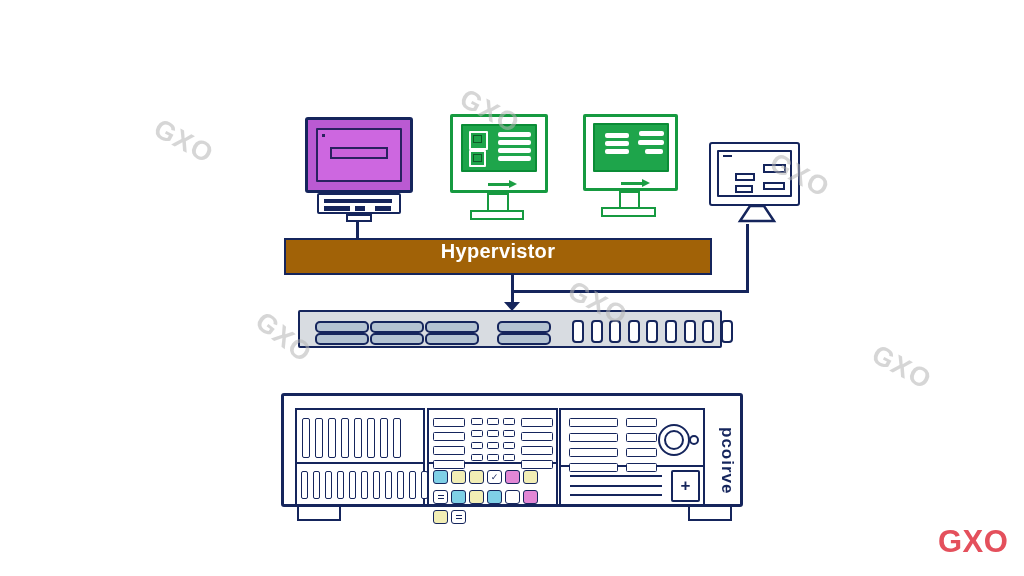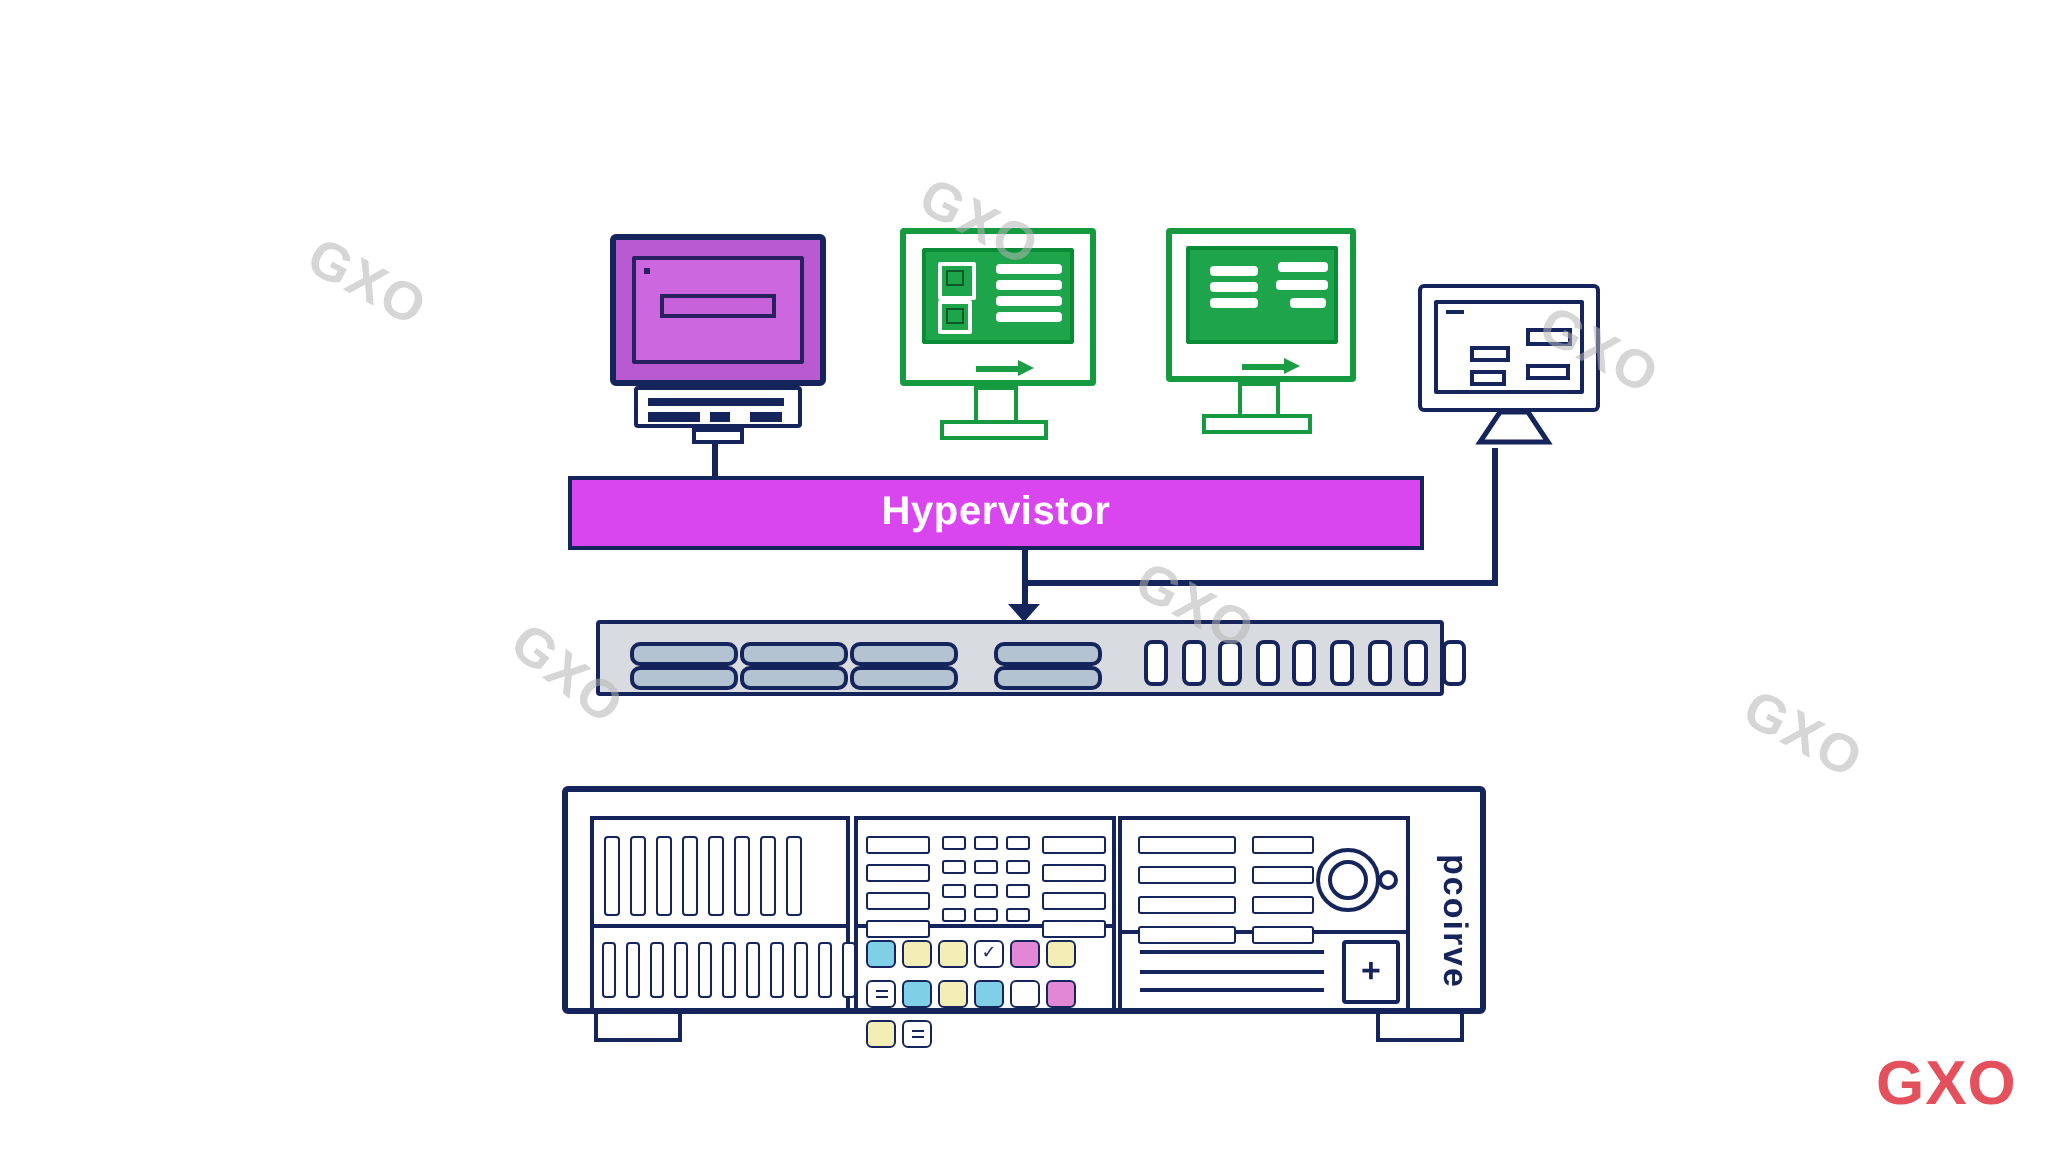--- a/index.html
+++ b/index.html
@@ -22,21 +22,21 @@
   .gscreen{border:2.5px solid var(--green-dark);background:var(--green-fill);border-radius:1px;}
   .wbar{position:absolute;background:#fff;border-radius:2px;height:4.5px;}
   .wsq{position:absolute;border:2px solid #fff;border-radius:1px;}
   .wsq i{position:absolute;left:2px;top:2px;width:7px;height:6px;border:1.5px solid rgba(10,70,30,.8);display:block;}
   .gstand{border:2.5px solid var(--green);background:#fff;}
   .nline{background:var(--navy);}
   .gline{background:#1b9e43;}
   .rhead{width:0;height:0;border-top:4.5px solid transparent;border-bottom:4.5px solid transparent;border-left:8px solid #1b9e43;}
   .dhead{width:0;height:0;border-left:8px solid transparent;border-right:8px solid transparent;border-top:9px solid var(--navy);}
   
-  .hbar{background:#d946ef;border:2.5px solid var(--navy);display:flex;align-items:center;justify-content:center;
+  .hbar{background:#a16207;border:2.5px solid var(--navy);display:flex;justify-content:center;
         color:#fff;font:600 20px "Liberation Sans",sans-serif;letter-spacing:.3px;}
   
   .strip{background:#d8dce1;border:2.5px solid var(--navy);border-radius:2px;}
   .hpill{position:absolute;width:50px;height:8px;border:2px solid var(--navy);border-radius:5px;background:#b4c3d2;}
   .vrow{position:absolute;display:flex;gap:6.6px;}
   .vpill{width:8px;height:19px;border:2px solid var(--navy);border-radius:4px;background:#fff;}
   
   .panel{position:absolute;border:2px solid var(--navy);background:#fff;}
   .divid{position:absolute;left:0;right:0;height:2px;background:var(--navy);}
   .row{position:absolute;display:flex;}

